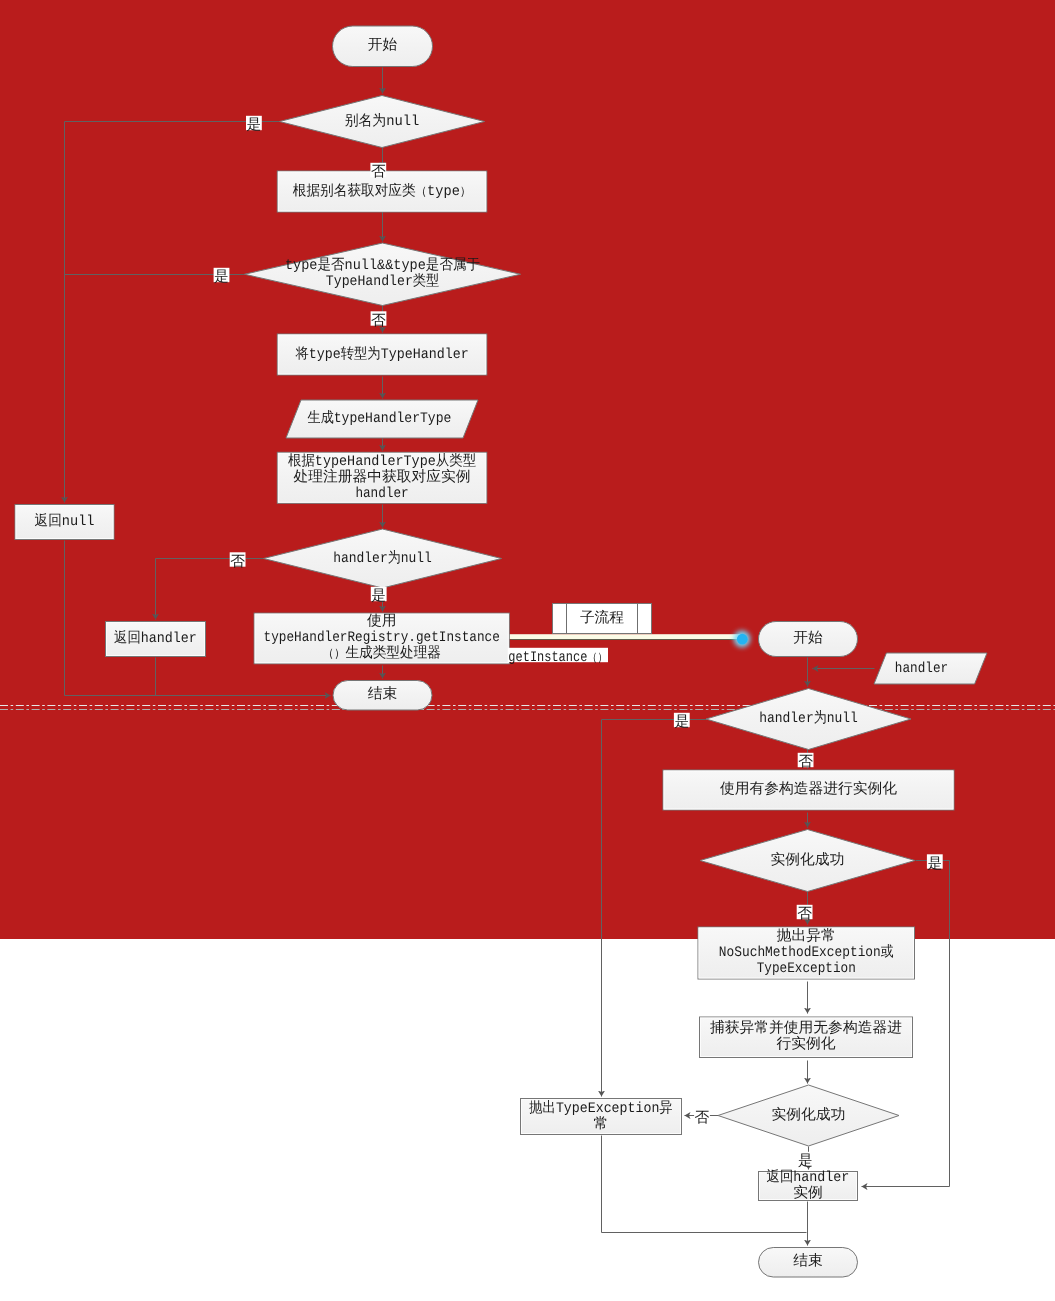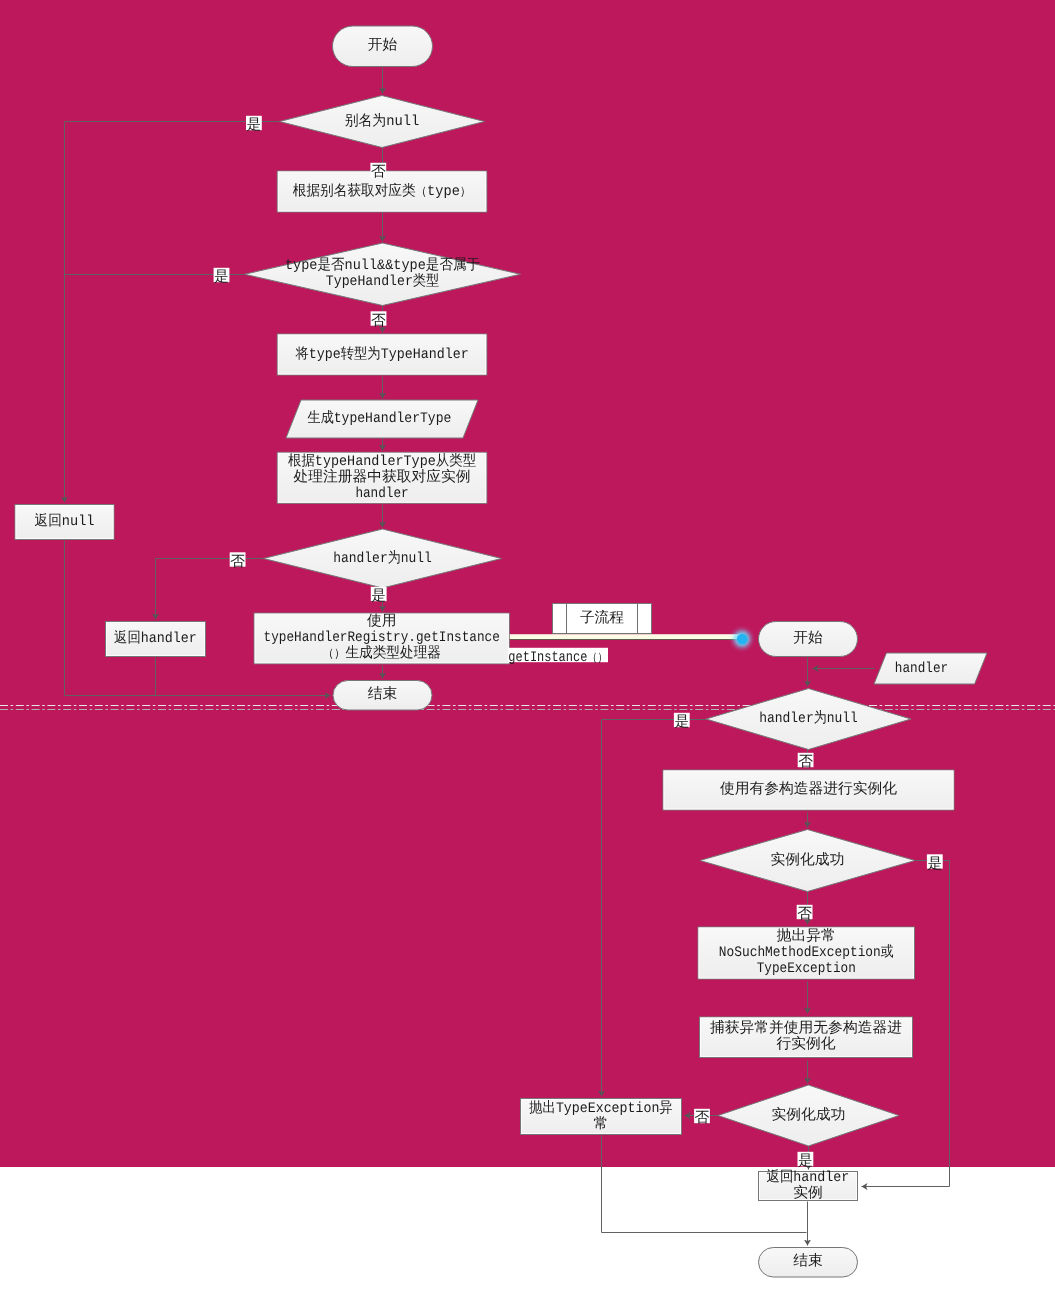--- a/index.html
+++ b/index.html
@@ -1,18 +1,18 @@
 <!DOCTYPE html>
 <html><head>
 <meta charset="utf-8">
 <title>flowchart</title>
 <style>
   html, body { margin:0; padding:0; background:#ffffff; width:1055px; height:1301px; overflow:hidden;
     -webkit-font-smoothing:antialiased; text-rendering:geometricPrecision; }
-  #canvas { position:relative; width:1055px; height:1167px; background:#be185d; }
+  #canvas { position:relative; width:1055px; height:939px; background:#b91c1c; }
   svg#flow { position:absolute; left:0; top:0; width:1055px; height:1301px; display:block; }
   .nd { fill:url(#ndgrad); stroke:#767676; stroke-width:1; }
   .ndw { fill:#ffffff; }
   .ndin { fill:none; stroke:#fcfcfc; stroke-width:1; }
   .ndl { stroke:#6f6f6f; stroke-width:1; }
   .nt { font-family:"Liberation Mono","DejaVu Sans Mono",monospace; font-size:14.5px;
          fill:#1a1a1a; text-anchor:middle; dominant-baseline:central; font-weight:200; }
   .el { font-family:"Liberation Mono","DejaVu Sans Mono",monospace; font-size:14.5px;
          fill:#1a1a1a; text-anchor:middle; font-weight:200; }
   .ed { fill:none; stroke:#616161; stroke-width:1; }

